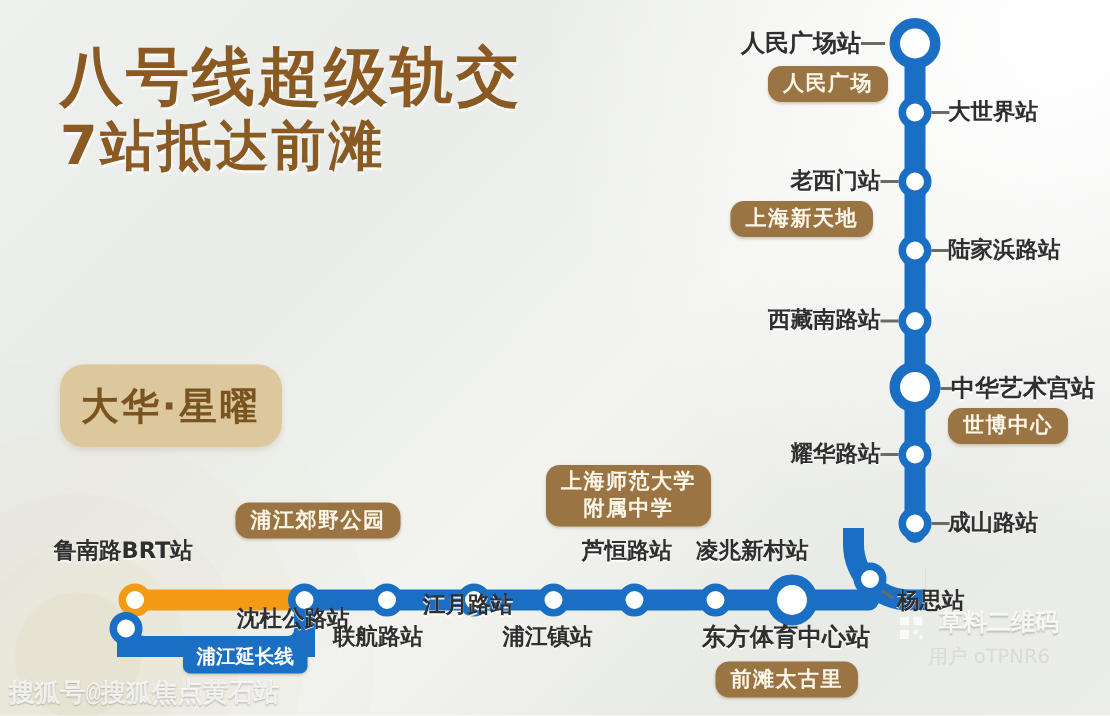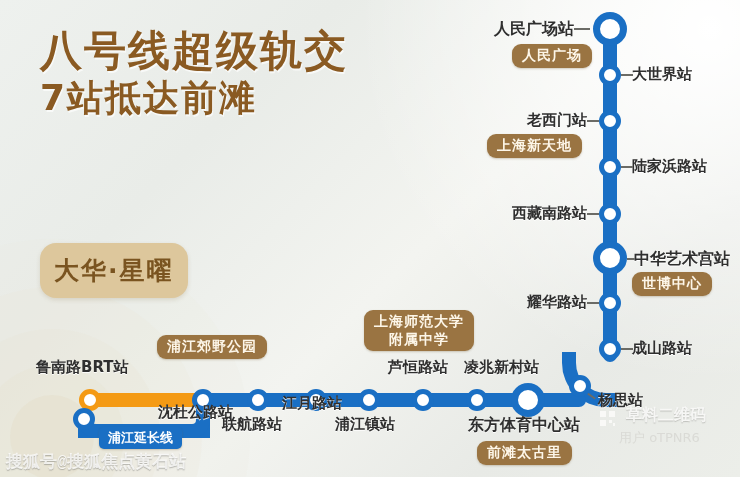--- a/index.html
+++ b/index.html
@@ -220,21 +220,21 @@
   <div class="lbl" style="left:632px;top:339px;">成山路站</div>
 
   <div class="stop sm" style="left:569px;top:375px;"></div>
   <div class="tick" style="left:587px;top:392px;width:10px;transform:rotate(35deg);transform-origin:left center;"></div>
   <div class="lbl" style="left:598px;top:391px;">杨思站</div>
 
   <div class="stop sm orange" style="left:79px;top:389px;"></div>
   <div class="lbl" style="left:36px;top:358px;">鲁南路BRT站</div>
 
   <div class="stop sm" style="left:73px;top:408px;"></div>
-  <div class="pill blue" style="left:99px;top:427px;">浦江延长线</div>
+  <div class="pill blue" style="left:122px;top:427px;">浦江延长线</div>
 
   <div class="stop sm" style="left:192px;top:389px;"></div>
   <div class="lbl" style="left:158px;top:358px;margin-top:45px;">沈杜公路站</div>
   <div class="pill" style="left:157px;top:335px;">浦江郊野公园</div>
 
   <div class="stop sm" style="left:247px;top:389px;"></div>
   <div class="lbl" style="left:222px;top:415px;">联航路站</div>
 
   <div class="stop sm" style="left:305px;top:389px;"></div>
   <div class="lbl" style="left:282px;top:358px;margin-top:36px;">江月路站</div>

